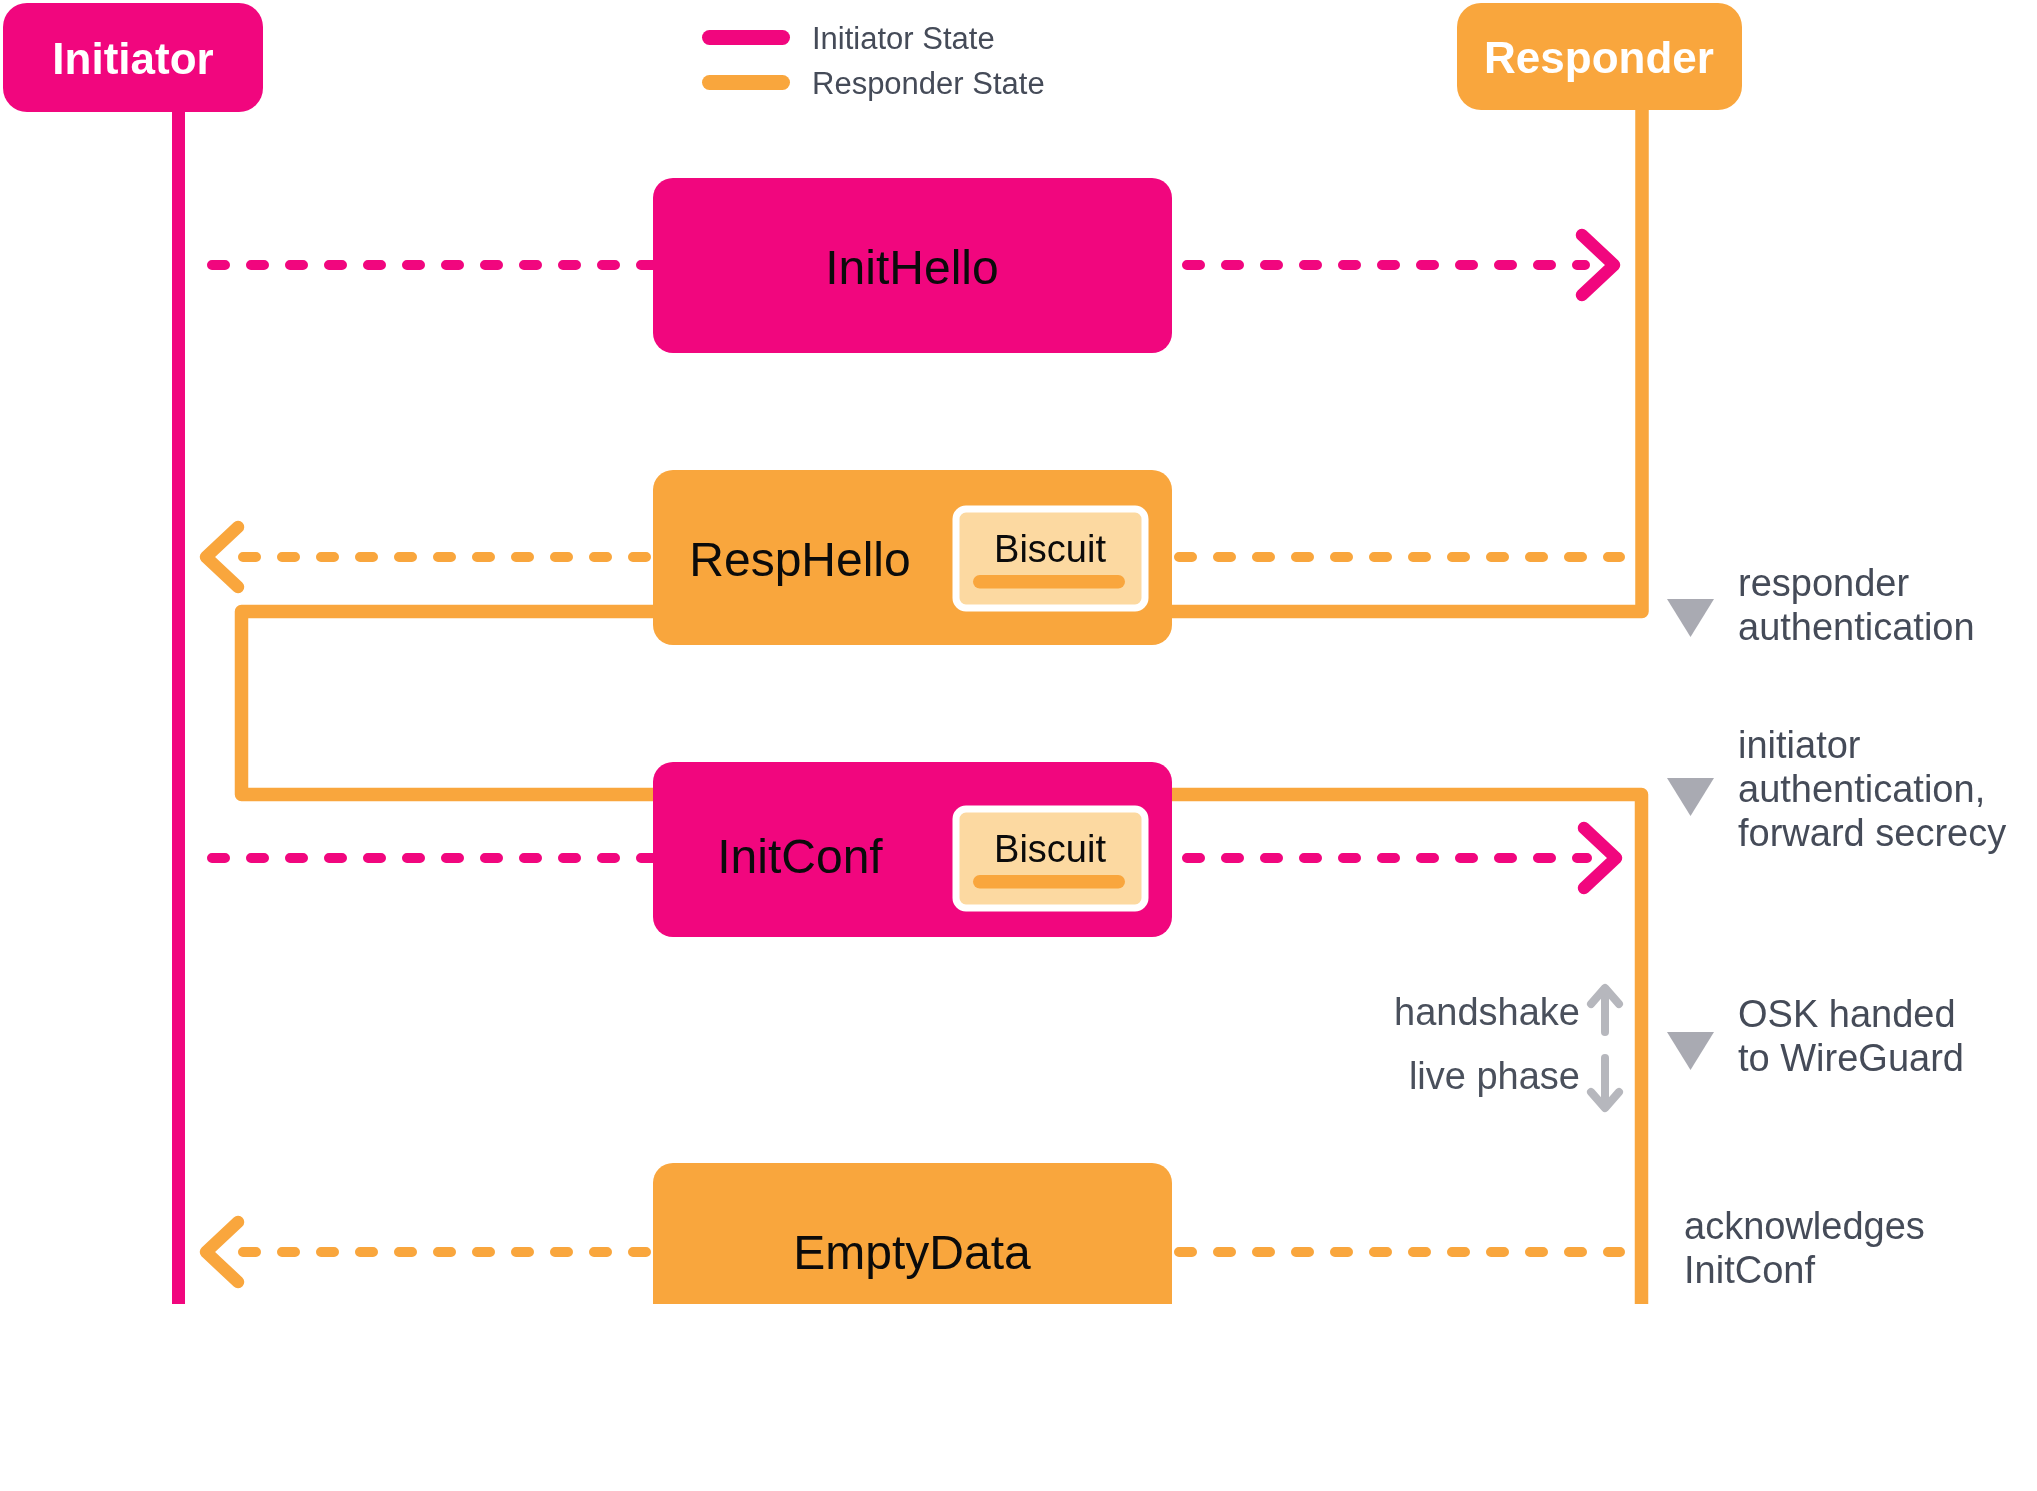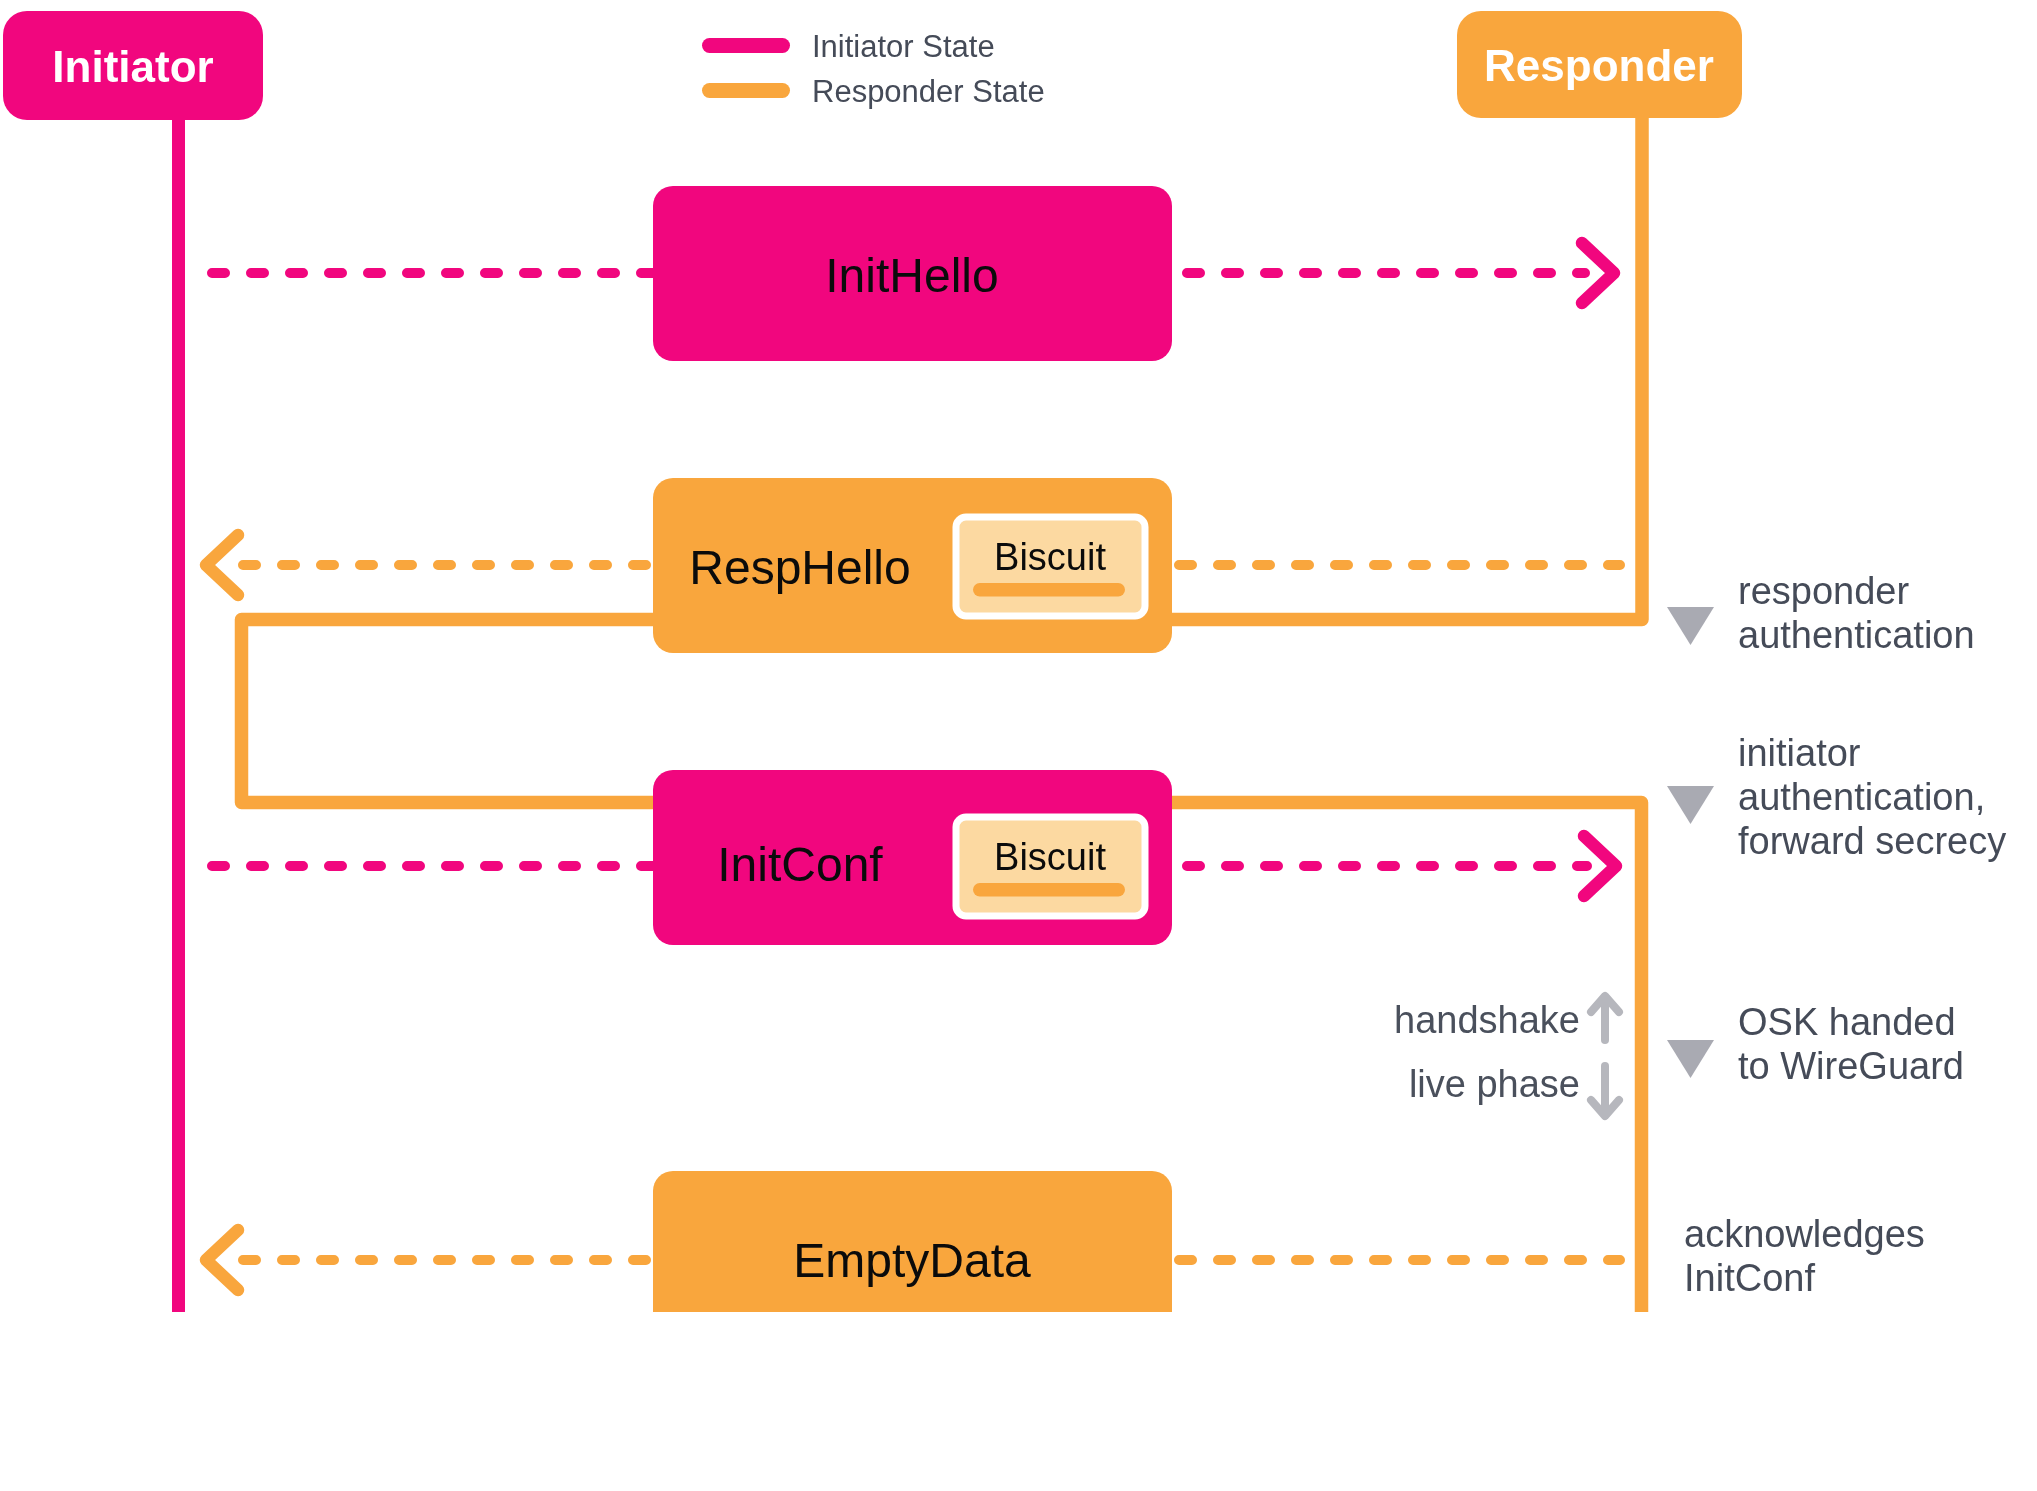--- a/index.html
+++ b/index.html
@@ -1,16 +1,16 @@
 <!DOCTYPE html>
 <html><head>
 <meta charset="utf-8">
 <style>
   html,body{margin:0;padding:0;background:#ffffff;}
-  .stage{width:2037px;height:1304px;position:relative;font-family:"Liberation Sans",sans-serif;margin-top:8px;}
+  .stage{width:2037px;height:1304px;position:relative;font-family:"Liberation Sans",sans-serif;}
   svg{display:block;}
   text{font-family:"Liberation Sans",sans-serif;}
   .actor-label{font-size:44px;font-weight:700;fill:#ffffff;}
   .msg-label{font-size:48px;font-weight:500;fill:#0b0b0b;}
   .biscuit-label{font-size:38px;font-weight:500;fill:#0b0b0b;}
   .legend-label{font-size:31px;fill:#454b58;}
   .annot{font-size:38px;fill:#454b58;}
   .phase{font-size:38px;fill:#4a505c;}
 </style>
 </head>

